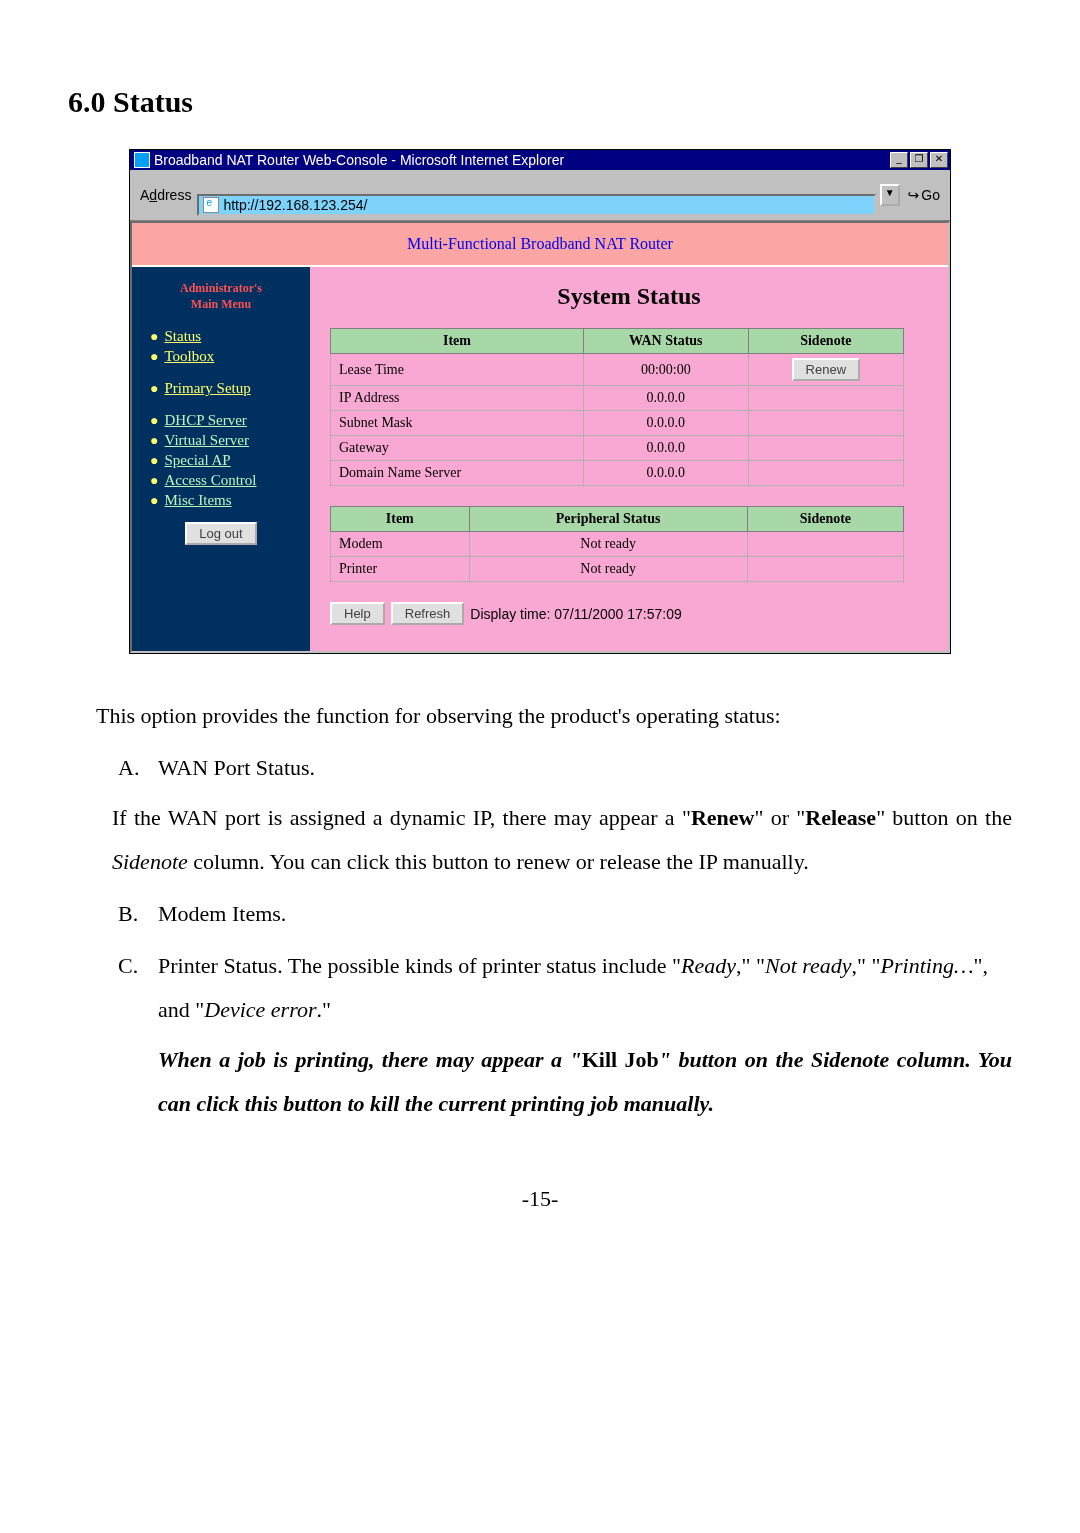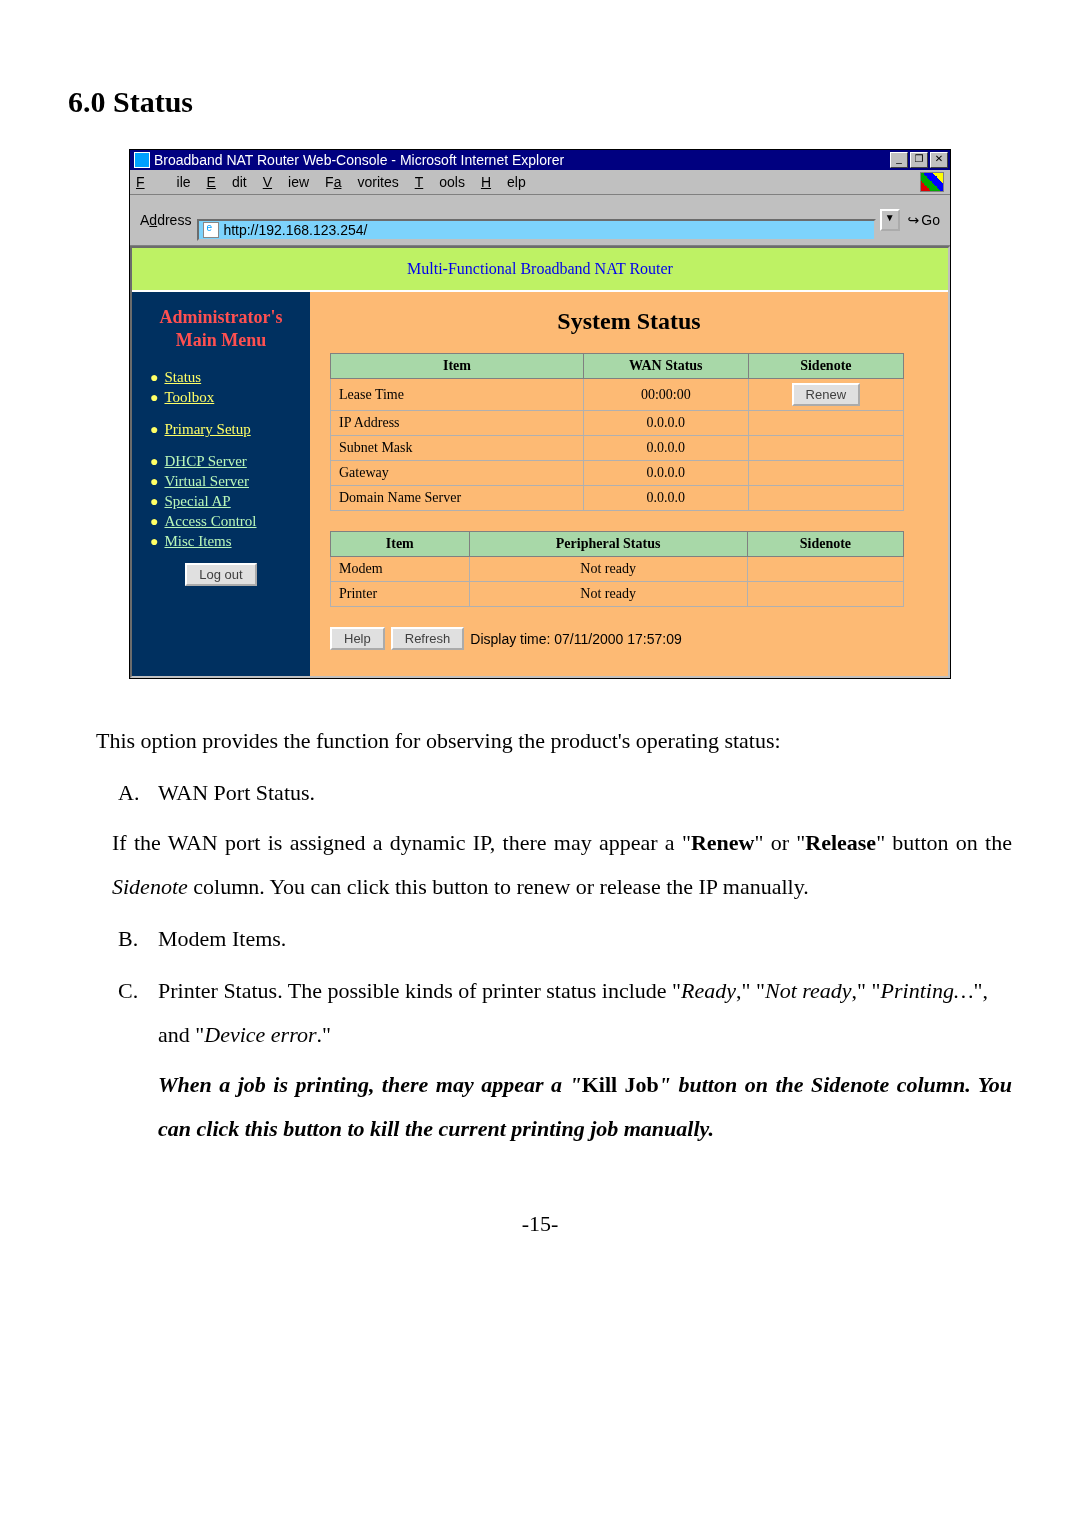--- a/index.html
+++ b/index.html
@@ -114,21 +114,21 @@
     line-height: 14px;
   }
   .go-btn { margin-left: 8px; display:flex; align-items:center; }
   .go-btn .go-icon { font-size: 14px; margin-right:2px; }
   .page-area {
     background: #fff;
     border: 2px inset #c0c0c0;
     padding: 0;
   }
   .router-banner {
-    background: #bef264;
+    background: #fca5a5;
     color: #0000ee;
     font-family: "Times New Roman", serif;
     font-size: 16px;
     text-align: center;
     padding: 12px 0;
     border-bottom: 2px solid #fff;
   }
   .router-body {
     display: flex;
     align-items: stretch;
@@ -136,21 +136,21 @@
   .sidebar {
     width: 178px;
     background: #003060;
     color: #fff;
     font-family: "Times New Roman", serif;
     padding: 10px 0 40px 0;
   }
   .admin-title {
     color: #ff5050;
     font-weight: bold;
-    font-size: 18px;
+    font-size: 12px;
     text-align: center;
     padding: 4px 6px 14px 6px;
     line-height: 1.3;
   }
   .side-ul { list-style: none; padding: 0 0 0 10px; margin: 0 0 12px 8px; }
   .side-ul li {
     padding: 1px 0;
   }
   .side-ul li .b { color:#ffff66; font-size:14px; margin-right:6px; }
   .side-ul li .link {
@@ -163,21 +163,21 @@
   .btn3d {
     font-family: Tahoma, Arial, sans-serif;
     font-size: 13px;
     background: #e0e0e0;
     border: 2px outset #fff;
     padding: 2px 12px;
     color: #404040;
   }
   .content {
     flex: 1;
-    background: #fdba74;
+    background: #f9a8d4;
     padding: 12px 20px 26px 20px;
   }
   .sys-title {
     font-family: "Times New Roman", serif;
     font-size: 24px;
     font-weight: bold;
     text-align: center;
     margin: 4px 0 18px 0;
   }
   table.router {
@@ -222,29 +222,20 @@
 
 <div class="window">
   <div class="titlebar">
     <div class="ie-icon"></div>
     <span class="title-text">Broadband NAT Router Web-Console - Microsoft Internet Explorer</span>
     <div class="win-btns">
       <div class="win-btn">_</div>
       <div class="win-btn">❐</div>
       <div class="win-btn">✕</div>
     </div>
-  </div>
-  <div class="menubar">
-    <span><span class="underline">F</span><span></span>ile</span>
-    <span><span class="underline">E</span>dit</span>
-    <span><span class="underline">V</span>iew</span>
-    <span>F<span class="underline">a</span>vorites</span>
-    <span><span class="underline">T</span>ools</span>
-    <span><span class="underline">H</span>elp</span>
-    <div class="win-logo"></div>
   </div>
   <div class="addressbar">
     <span class="lbl">A<span style="text-decoration:underline">d</span>dress</span>
     <div class="addr-input">
       <div class="page-icon"></div>
       <span>http://192.168.123.254/</span>
     </div>
     <div class="addr-dd">▼</div>
     <div class="go-btn">
       <span class="go-icon">↪</span>

